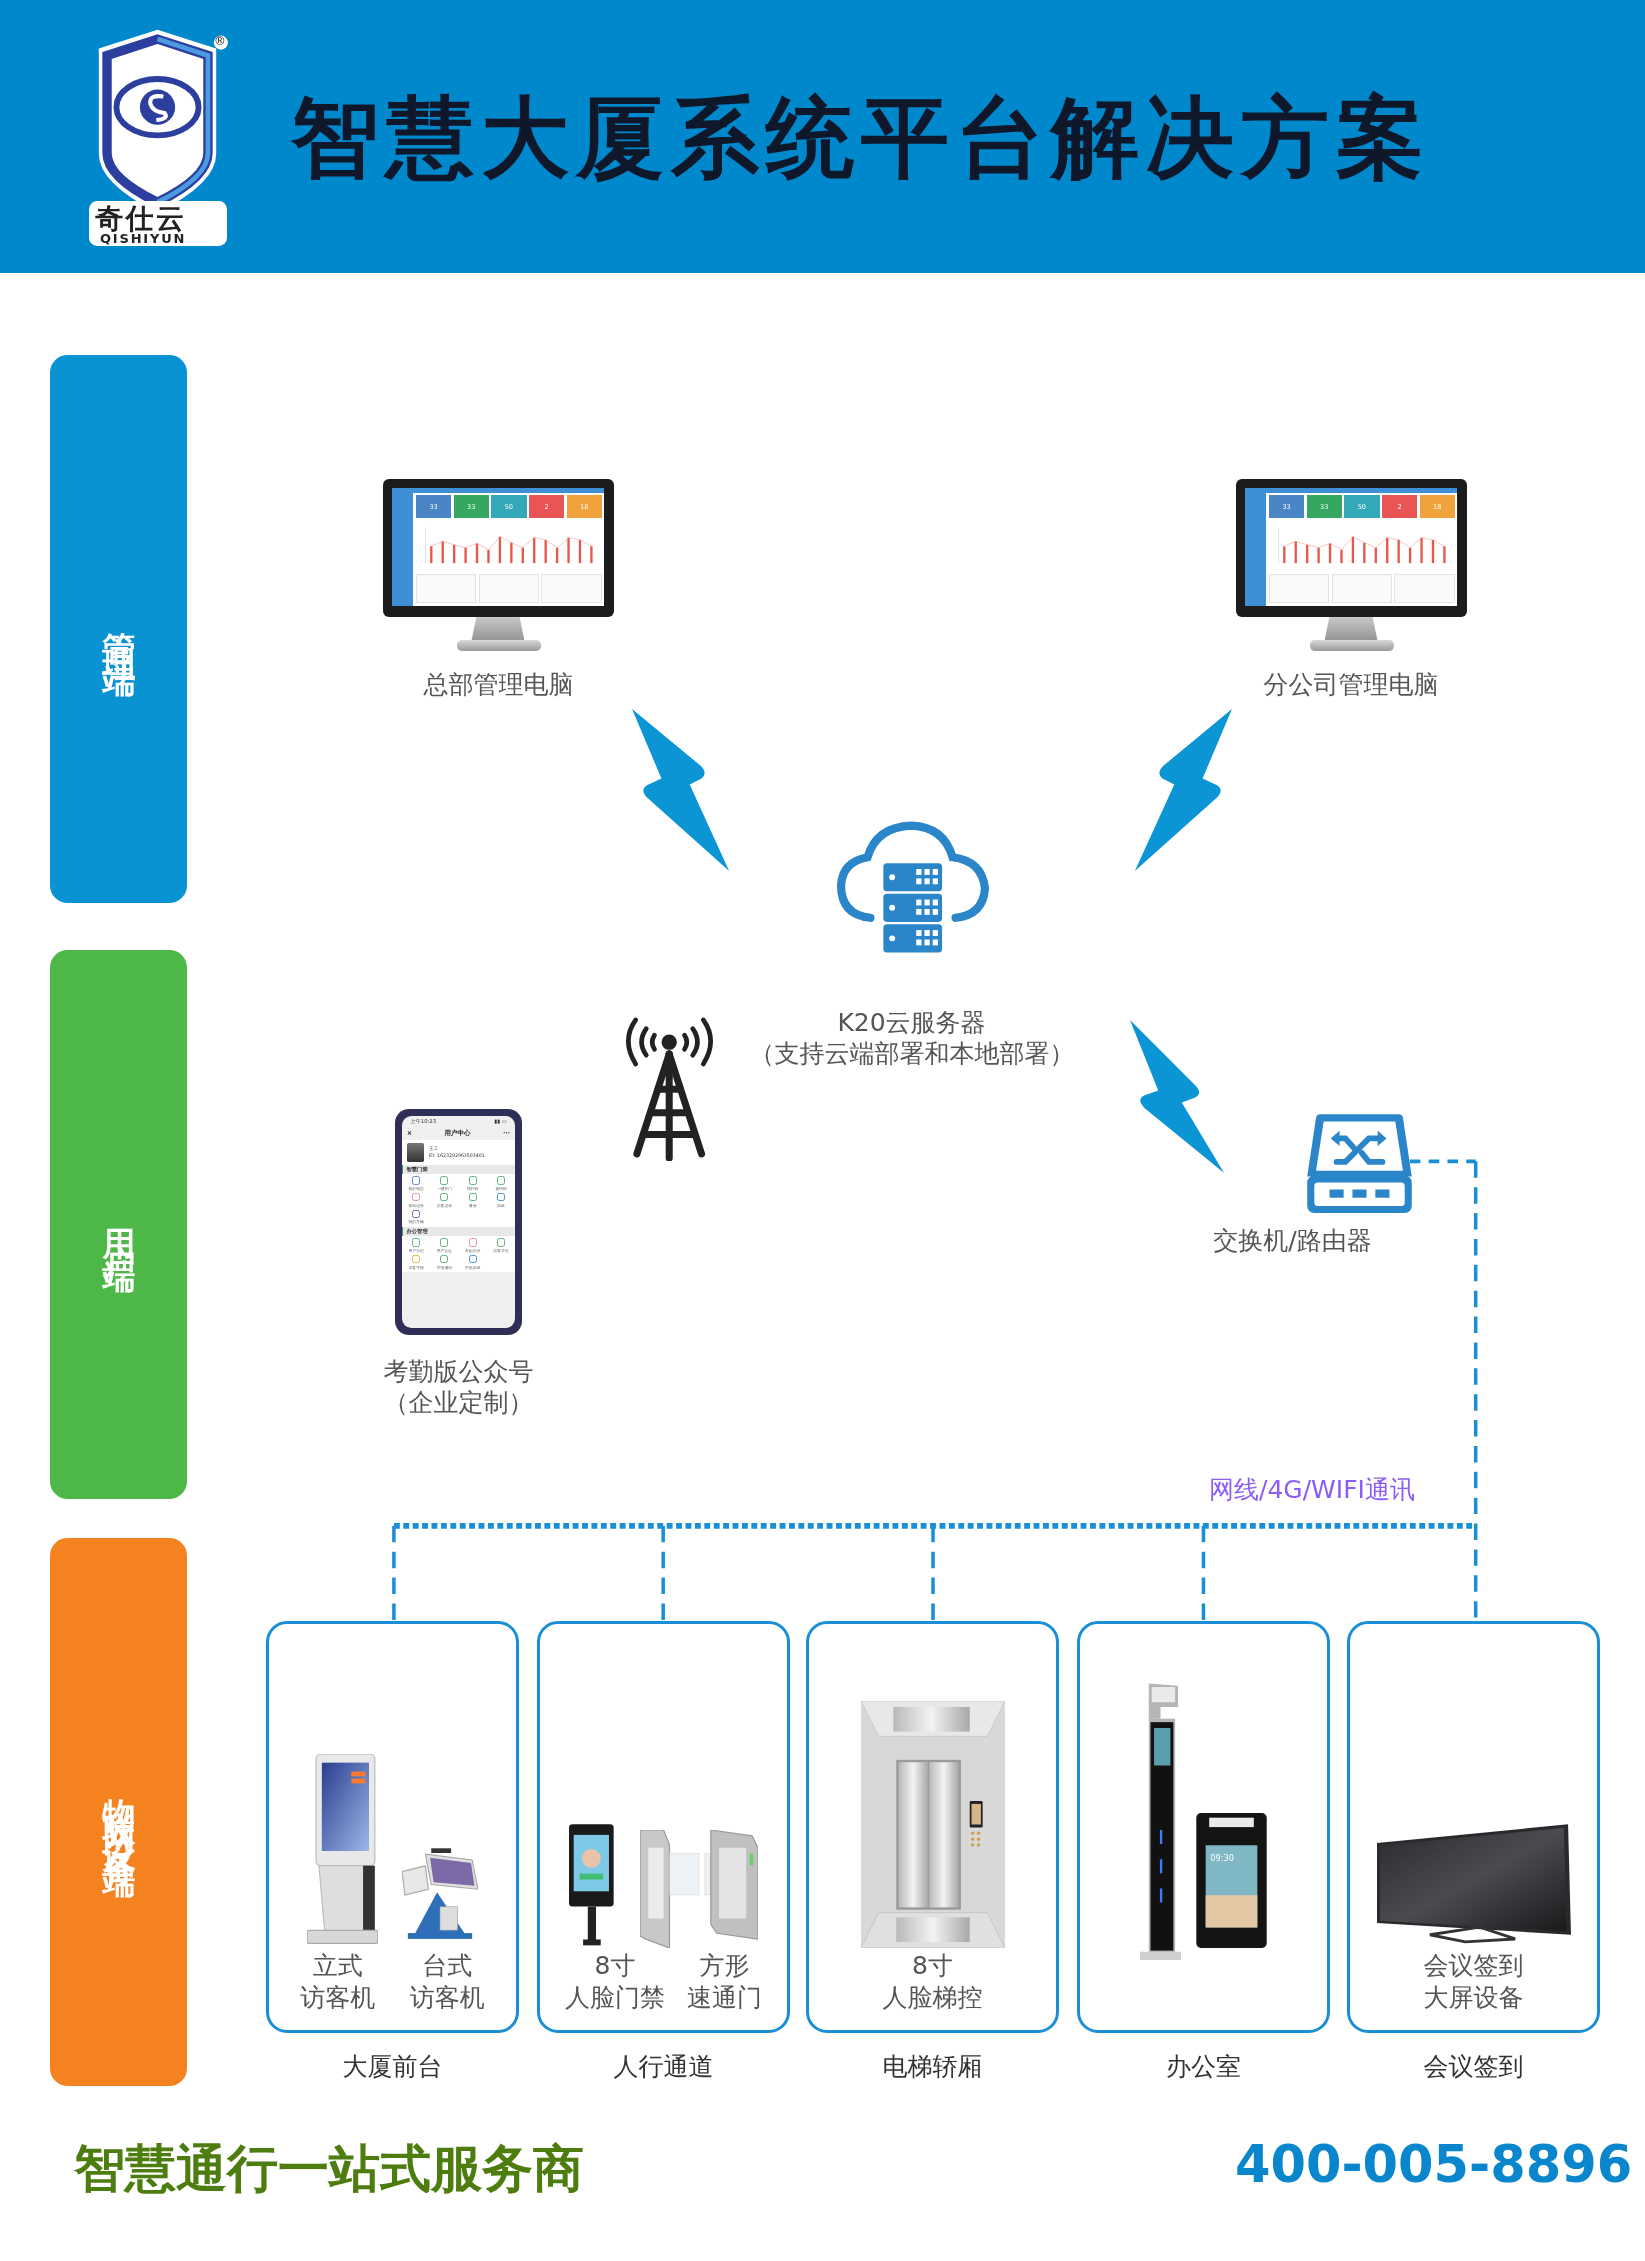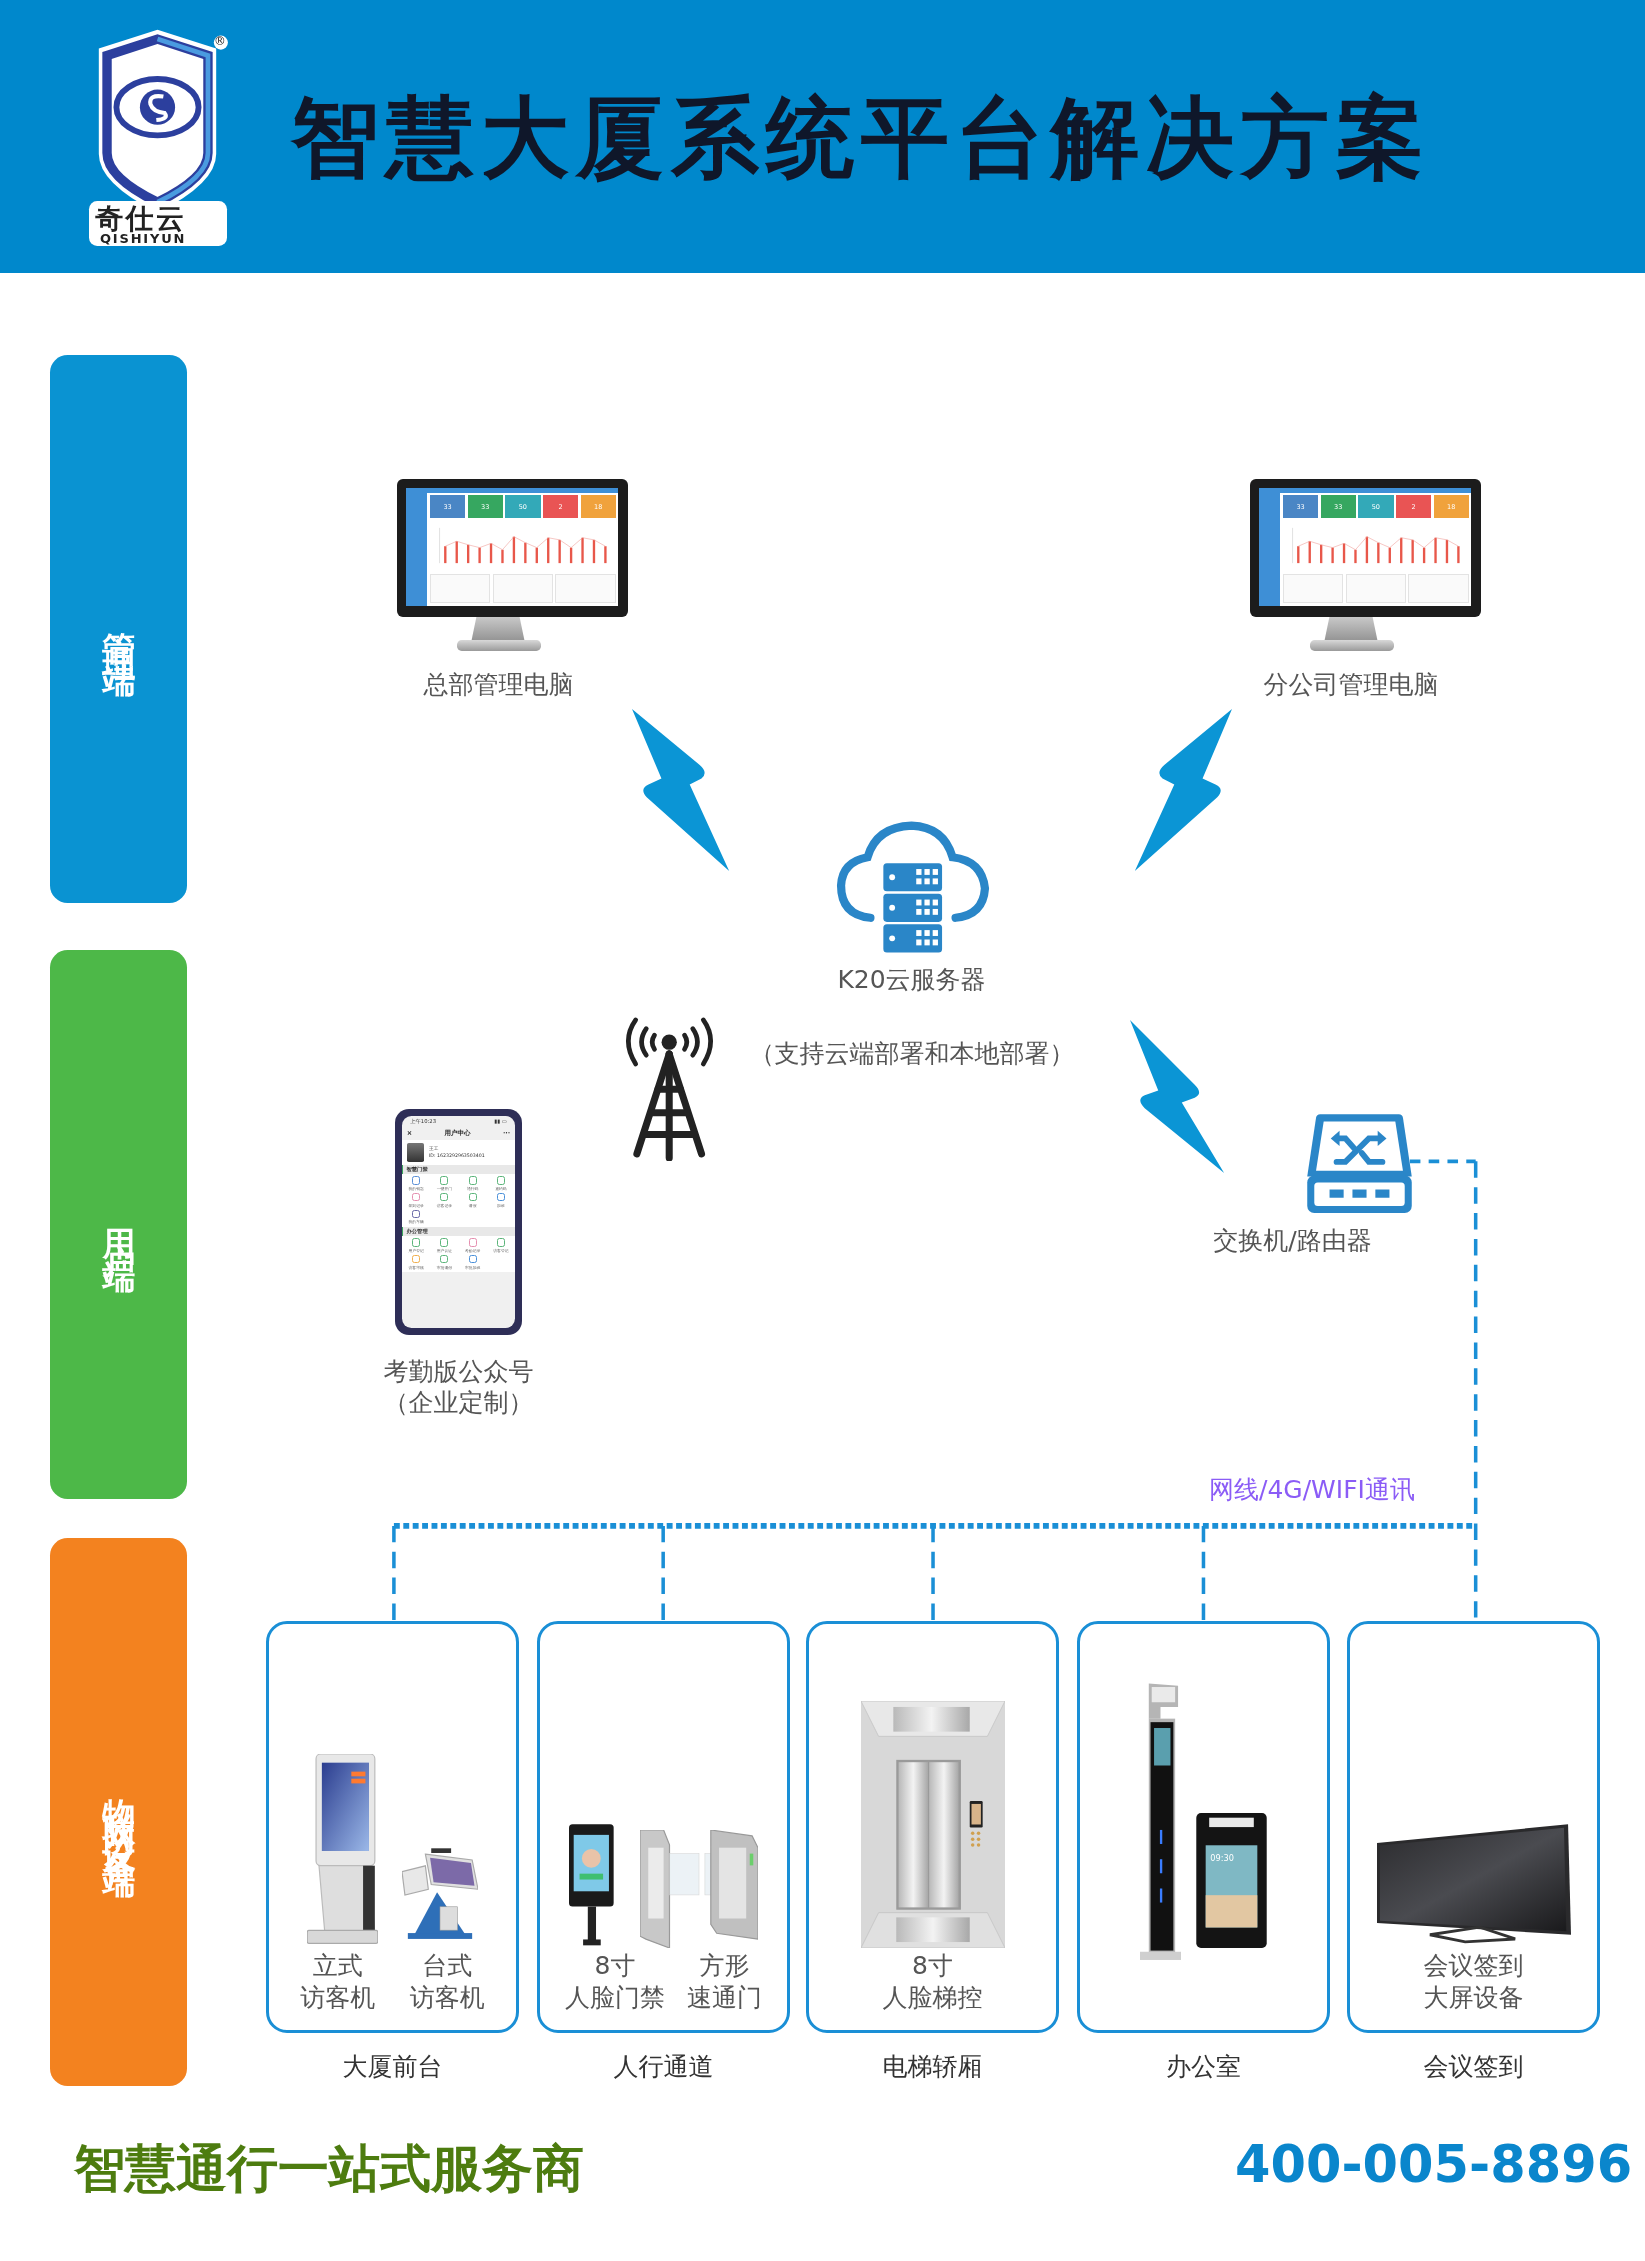--- a/index.html
+++ b/index.html
@@ -17,21 +17,21 @@
   .side-label { color: #ffffff; font-size: 33px; font-weight: bold; writing-mode: vertical-rl; text-orientation: upright; letter-spacing: 15.3px; font-family: "DejaVu Sans", sans-serif; }
   .side-mgmt { top: 355px; height: 548px; }
   .side-user { top: 950px; height: 549px; }
   .side-iot  { top: 1538px; height: 548px; }
 
   
   .lbl { font-size: 25px; color: #555; text-align: center; line-height: 32px; white-space: nowrap; font-family: "DejaVu Sans", sans-serif; }
 
   
   .monitor { width: 231px; height: 173px; }
-  .mon-bezel { position: absolute; left: 14px; top: 0; width: 231px; height: 138px; background: #1c1c1c; border-radius: 5.9px; }
+  .mon-bezel { position: absolute; left: 0; top: 0; width: 231px; height: 138px; background: #1c1c1c; border-radius: 5.9px; }
   .mon-screen { position: absolute; left: 9.4px; top: 9.4px; width: 212px; height: 118px; background: #fff; overflow: hidden; }
   .mon-side { position: absolute; left: 0; top: 0; width: 21px; height: 118px; background: #3e8fd6; }
   .mon-top { position: absolute; left: 21px; top: 0; width: 191px; height: 4.7px; background: #3e8fd6; }
   .mon-tiles { position: absolute; left: 23.5px; top: 7px; width: 186px; height: 22.3px; display: flex; gap: 2.4px; }
   .mon-tile { flex: 1; height: 22.3px; color: #fff; font-size: 6.5px; display: flex; align-items: center; justify-content: center; font-family: "DejaVu Sans", sans-serif; }
   .mon-chart { position: absolute; left: 23.5px; top: 34px; width: 186px; height: 47px; }
   .mon-bottom { position: absolute; left: 23.5px; top: 86px; width: 186px; height: 29px; display: flex; gap: 2.4px; }
   .mon-bottom div { flex: 1; border: 0.6px solid #e3e3e3; background: #fafafa; }
   .mon-neck { position: absolute; left: 88px; top: 138px; width: 54px; height: 26px; background: linear-gradient(#c8c8c8,#8f8f8f); clip-path: polygon(10% 0, 90% 0, 100% 100%, 0 100%); }
   .mon-foot { position: absolute; left: 74px; top: 161px; width: 84px; height: 10.6px; background: linear-gradient(#d8d8d8,#9a9a9a); border-radius: 4.7px; }
@@ -213,21 +213,21 @@
       <rect x="152" y="160" width="9" height="10"></rect>
       <rect x="166" y="160" width="9" height="10"></rect>
     <rect x="138" y="196" width="9" height="10"></rect>
       <rect x="152" y="196" width="9" height="10"></rect>
       <rect x="166" y="196" width="9" height="10"></rect>
     <rect x="138" y="212" width="9" height="10"></rect>
       <rect x="152" y="212" width="9" height="10"></rect>
       <rect x="166" y="212" width="9" height="10"></rect>
   </g>
 </svg>
-<div class="abs lbl" style="left:735px;top:964px;width:353px;">K20云服务器</div>
+<div class="abs lbl" style="left:735px;top:1007px;width:353px;">K20云服务器</div>
 <div class="abs lbl" style="left:706px;top:1038px;width:412px;">（支持云端部署和本地部署）</div>
 
 <svg class="abs" style="left:618px;top:1014px;" width="103" height="147" viewBox="0 0 175 250">
   <g fill="none" stroke="#222" stroke-width="8" stroke-linecap="round">
     <path d="M30 10 Q5 45 30 85"></path>
       <path d="M48 25 Q32 48 48 70"></path>
       <path d="M62 36 Q54 48 62 60"></path>
     <path d="M145 10 Q170 45 145 85"></path>
       <path d="M127 25 Q143 48 127 70"></path>
       <path d="M113 36 Q121 48 113 60"></path>

